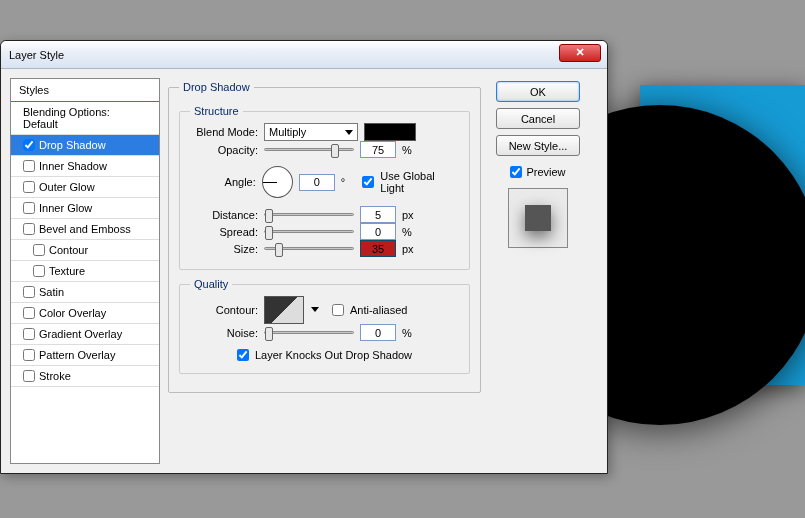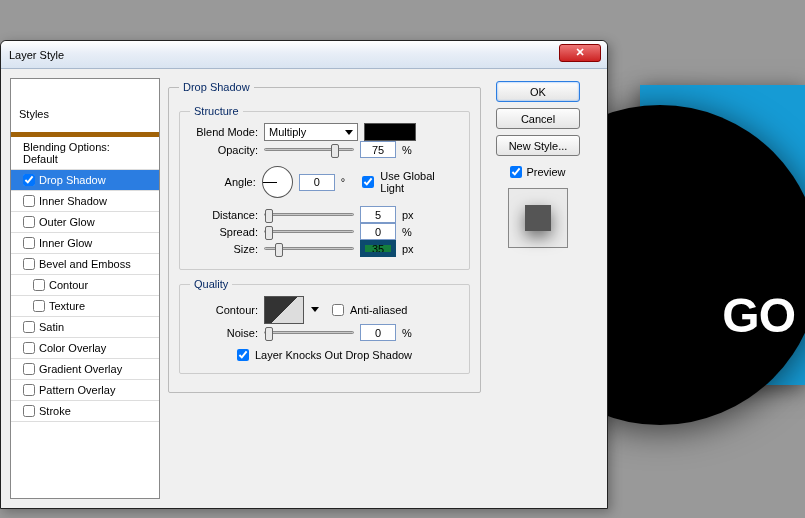--- a/index.html
+++ b/index.html
@@ -9,61 +9,60 @@
 .canvas-bg .circle { position: absolute; left: -140px; top: 20px; width: 320px; height: 320px; border-radius: 50%; background: #000; box-shadow: 0 5px 35px rgba(0,0,0,0.6); }
 .canvas-bg .go { position: absolute; right: 10px; bottom: 42px; color: #fff; font-size: 48px; font-weight: 800; font-family: Arial, sans-serif; letter-spacing: -1px; }
 
 .dialog { position: absolute; left: 0; top: 40px; width: 608px; background: #fff; border: 1px solid #222; border-radius: 6px 6px 0 0; box-shadow: 3px 3px 12px rgba(0,0,0,0.3); }
 .titlebar { height: 28px; background: linear-gradient(#fff, #e8eef7 45%, #d9e4f1); border-bottom: 1px solid #a8b8cc; border-radius: 6px 6px 0 0; display: flex; align-items: center; padding-left: 8px; position: relative; }
 .titlebar-title { color: #000; }
 .close-btn { position: absolute; right: 6px; top: 3px; width: 42px; height: 18px; background: linear-gradient(#e77, #c22); border: 1px solid #800; border-radius: 3px; color: #fff; text-align: center; line-height: 14px; font-weight: bold; cursor: pointer; }
 .body { display: flex; padding: 9px; gap: 8px; background: #f0f0f0; }
 
 .styles-panel { width: 150px; border: 1px solid #888; background: #fff; }
-.styles-header { padding: 12px 8px; border-bottom: 5px solid #a16207; margin-top: 17px; }
+.styles-header { padding: 5px 8px; border-bottom: 1px solid #a16207; }
 .style-row { padding: 4px 12px; border-bottom: 1px solid #ddd; display: flex; align-items: center; gap: 4px; cursor: pointer; }
 .style-row.selected { background: #2b7de1; color: #fff; }
 .style-row.indent { padding-left: 22px; }
 .styles-filler { height: 76px; }
 input[type=checkbox] { width: 12px; height: 12px; }
 
 .main-panel { flex: 1; display: flex; gap: 8px; padding: 3px 2px 3px 0px; }
 .settings { width: 313px; }
 fieldset { border: 1px solid #bbb; border-radius: 2px; padding: 8px 10px 10px 10px; margin-bottom: 8px; }
 legend { padding: 0 4px; color: #072a66; }
 .sub-fieldset { border: 1px solid #ccc; margin-top: 4px; padding: 6px 10px 12px 10px; }
 .row { display: flex; align-items: center; margin: 0 0; gap: 6px; }
 .row .lbl { width: 68px; text-align: right; }
 .select { border: 1px solid #7a7a7a; background: #fff; height: 18px; width: 94px; padding: 0 4px 0 4px; position: relative; display: inline-flex; align-items: center; }
 .select .caret { position: absolute; right: 4px; top: 6px; border-left: 4px solid transparent; border-right: 4px solid transparent; border-top: 5px solid #000; }
 .swatch { width: 52px; height: 18px; background: #000; border: 1px solid #555; }
 .slider-track { width: 90px; height: 3px; background: #c8c8c8; border: 1px solid #8a8a8a; border-radius: 2px; position: relative; }
 .slider-thumb { position: absolute; top: -5px; width: 8px; height: 14px; background: #e8e8e8; border: 1px solid #666; border-radius: 2px; }
 .numbox { width: 36px; height: 17px; border: 1px solid #7b9ac9; background: #fff; text-align: center; padding: 1px 2px; }
-.numbox.focused { background: #15803d; border: 5px solid #0c4a6e; }
+.numbox.focused { background: #b91c1c; border: 1px solid #0c4a6e; }
 .unit { width: 16px; }
 .angle-dial { width: 32px; height: 32px; border: 1px solid #555; border-radius: 50%; background: #fff; position: relative; }
 .angle-dial .hand { position: absolute; left: 50%; top: 50%; width: 14px; height: 1px; background: #000; transform-origin: left center; transform: rotate(180deg); }
 .contour-swatch { width: 40px; height: 28px; border: 1px solid #555; background: linear-gradient(135deg, #333 50%, #ddd 50%); position: relative; }
 .contour-swatch .caret { position: absolute; right: -16px; top: 10px; border-left: 4px solid transparent; border-right: 4px solid transparent; border-top: 5px solid #000; }
 .center-row { justify-content: center; }
 
 .right-col { width: 98px; display: flex; flex-direction: column; align-items: center; gap: 6px; }
 .btn { width: 84px; height: 21px; border: 1px solid #7a7a7a; background: linear-gradient(#fdfdfd, #e5e5e5); border-radius: 3px; cursor: pointer; }
 .btn.default { border: 1px solid #2b7de1; box-shadow: 0 0 2px #5aa0ff inset; }
 .preview-check { display: flex; align-items: center; gap: 4px; margin-top: 4px; }
 .preview-thumb { width: 60px; height: 60px; border: 1px solid #888; background: #eaeaea; display: flex; align-items: center; justify-content: center; margin-top: 4px; }
 .preview-inner { width: 26px; height: 26px; background: #555; box-shadow: 0 6px 16px rgba(0,0,0,0.55); }
 </style>
 </head>
 <body>
 
 <div class="canvas-bg">
   <div class="circle"></div>
-  <div class="go">GO</div>
 </div>
 
 <div class="dialog">
   <div class="titlebar">
     <span class="titlebar-title">Layer Style</span>
     <div class="close-btn"><span>✕</span></div>
   </div>
   <div class="body">
     <div class="styles-panel">
       <div class="styles-header">Styles</div>

